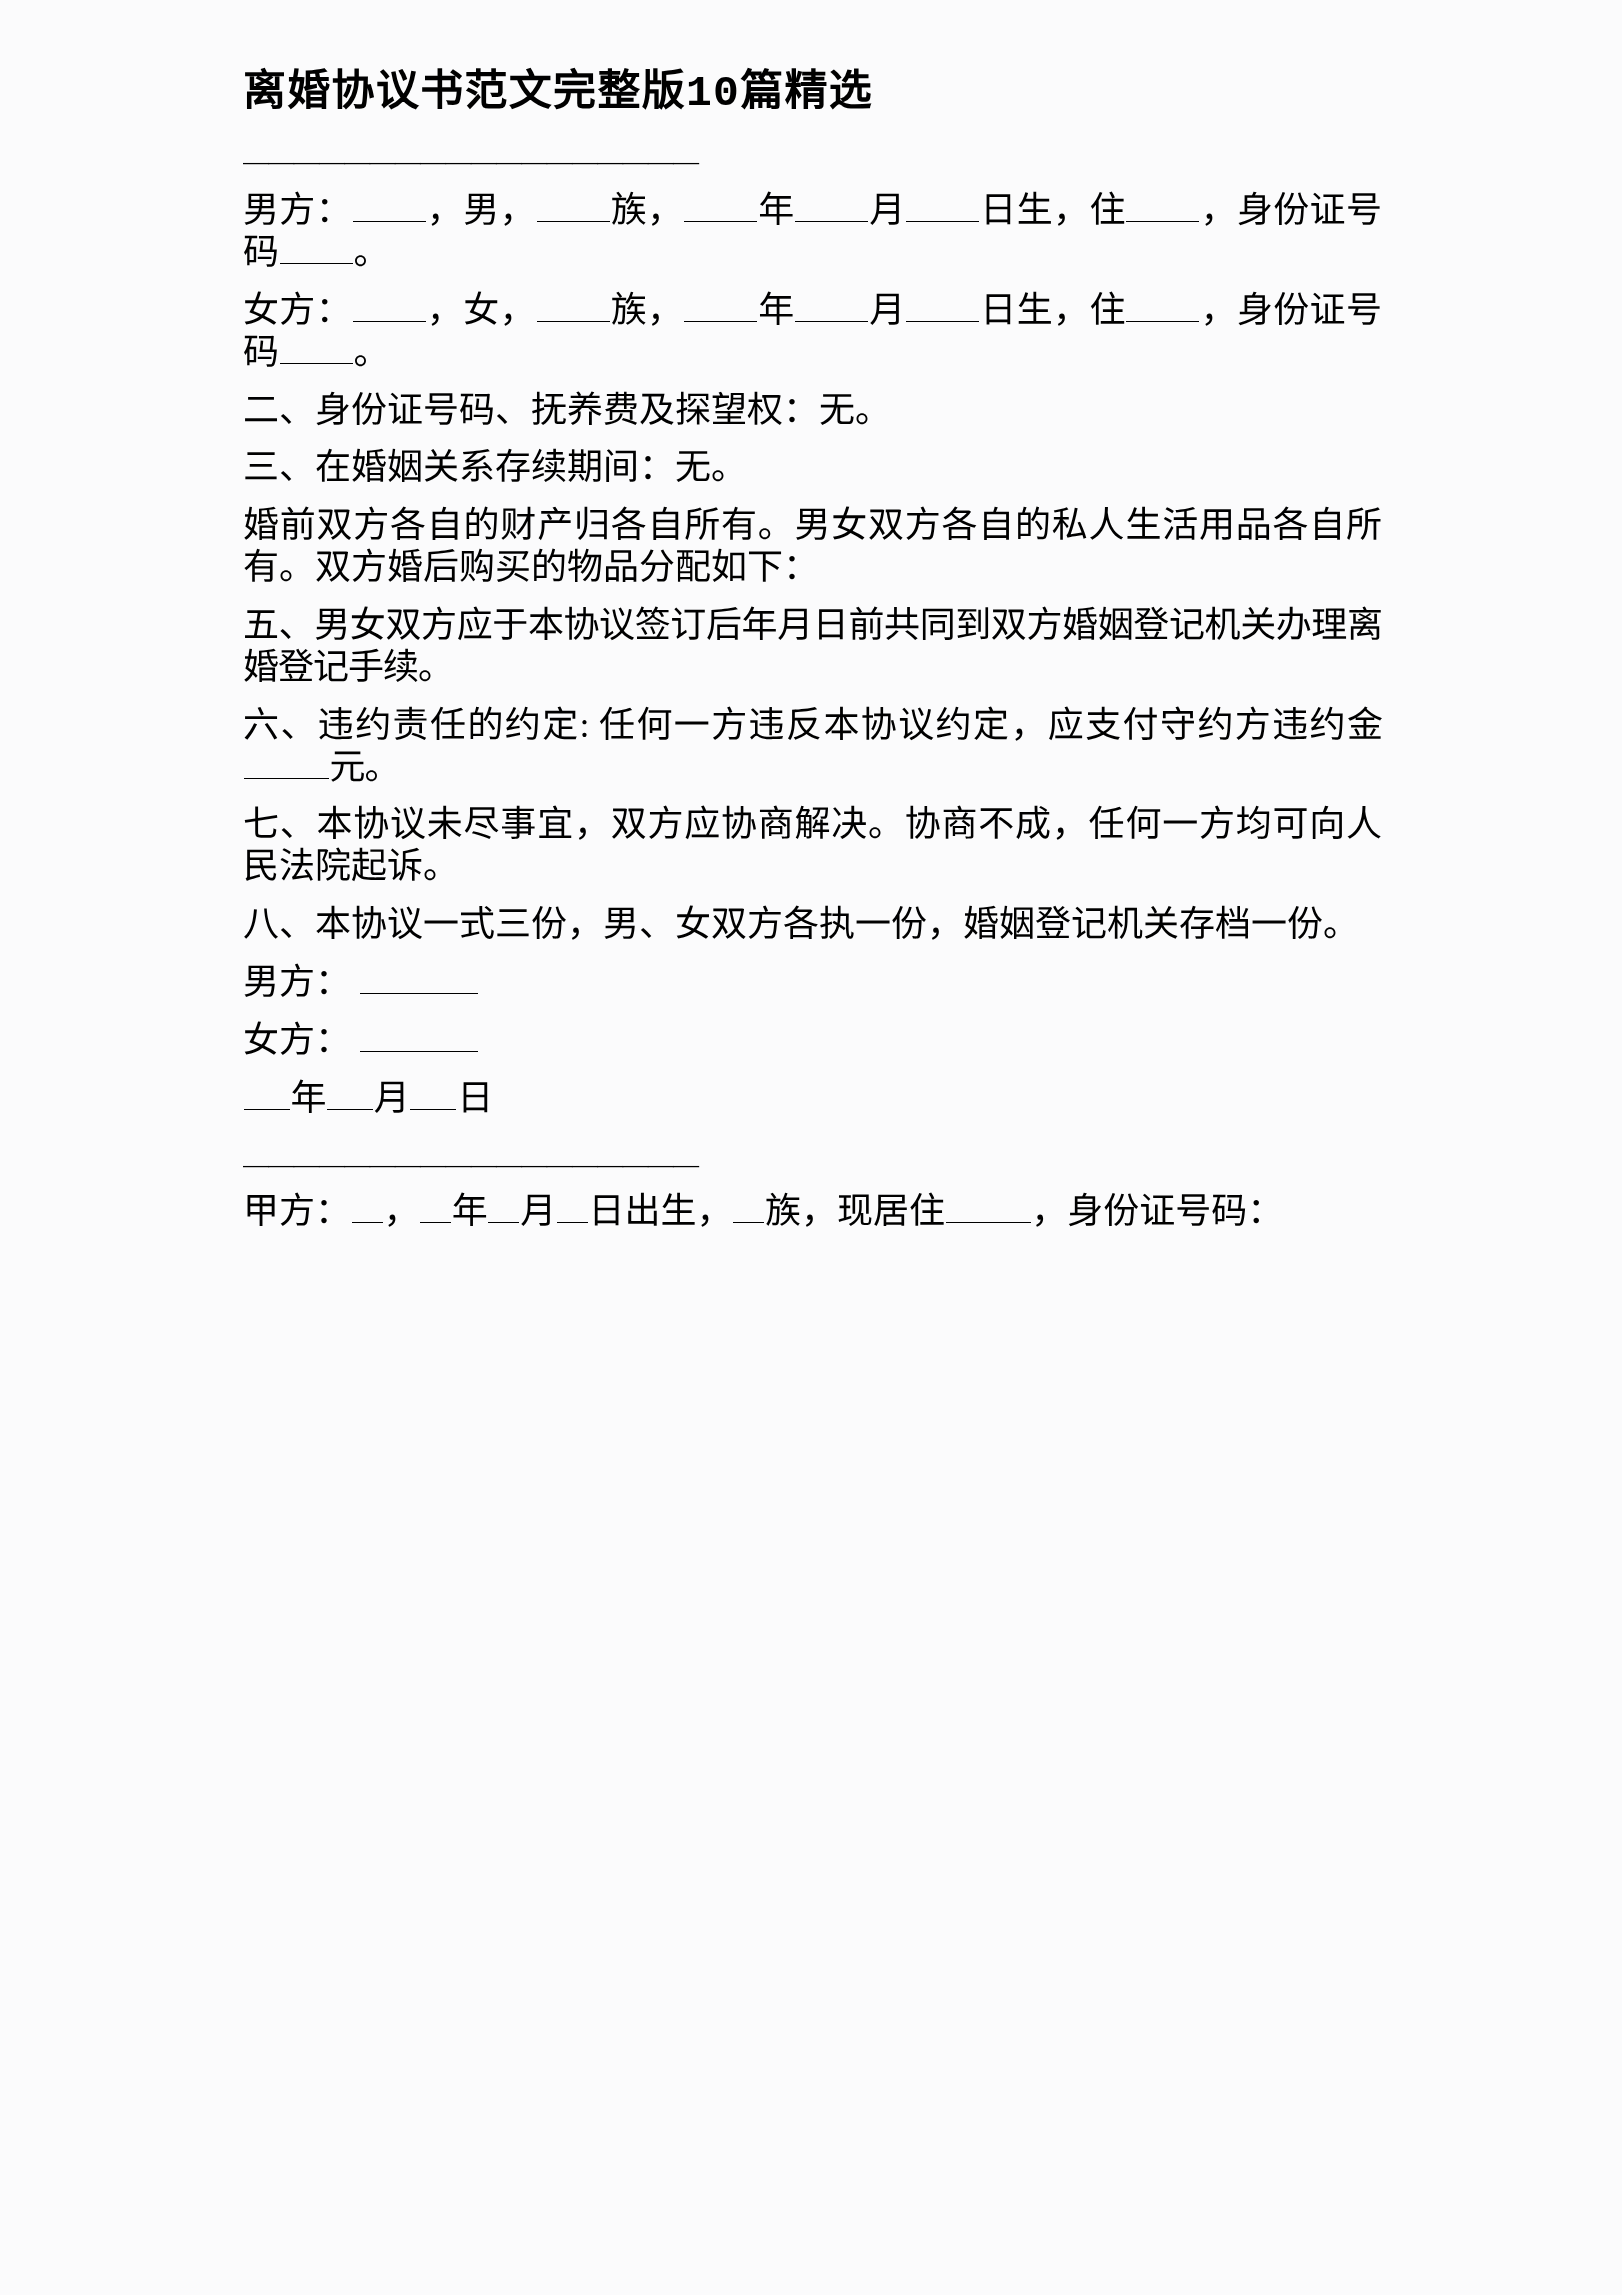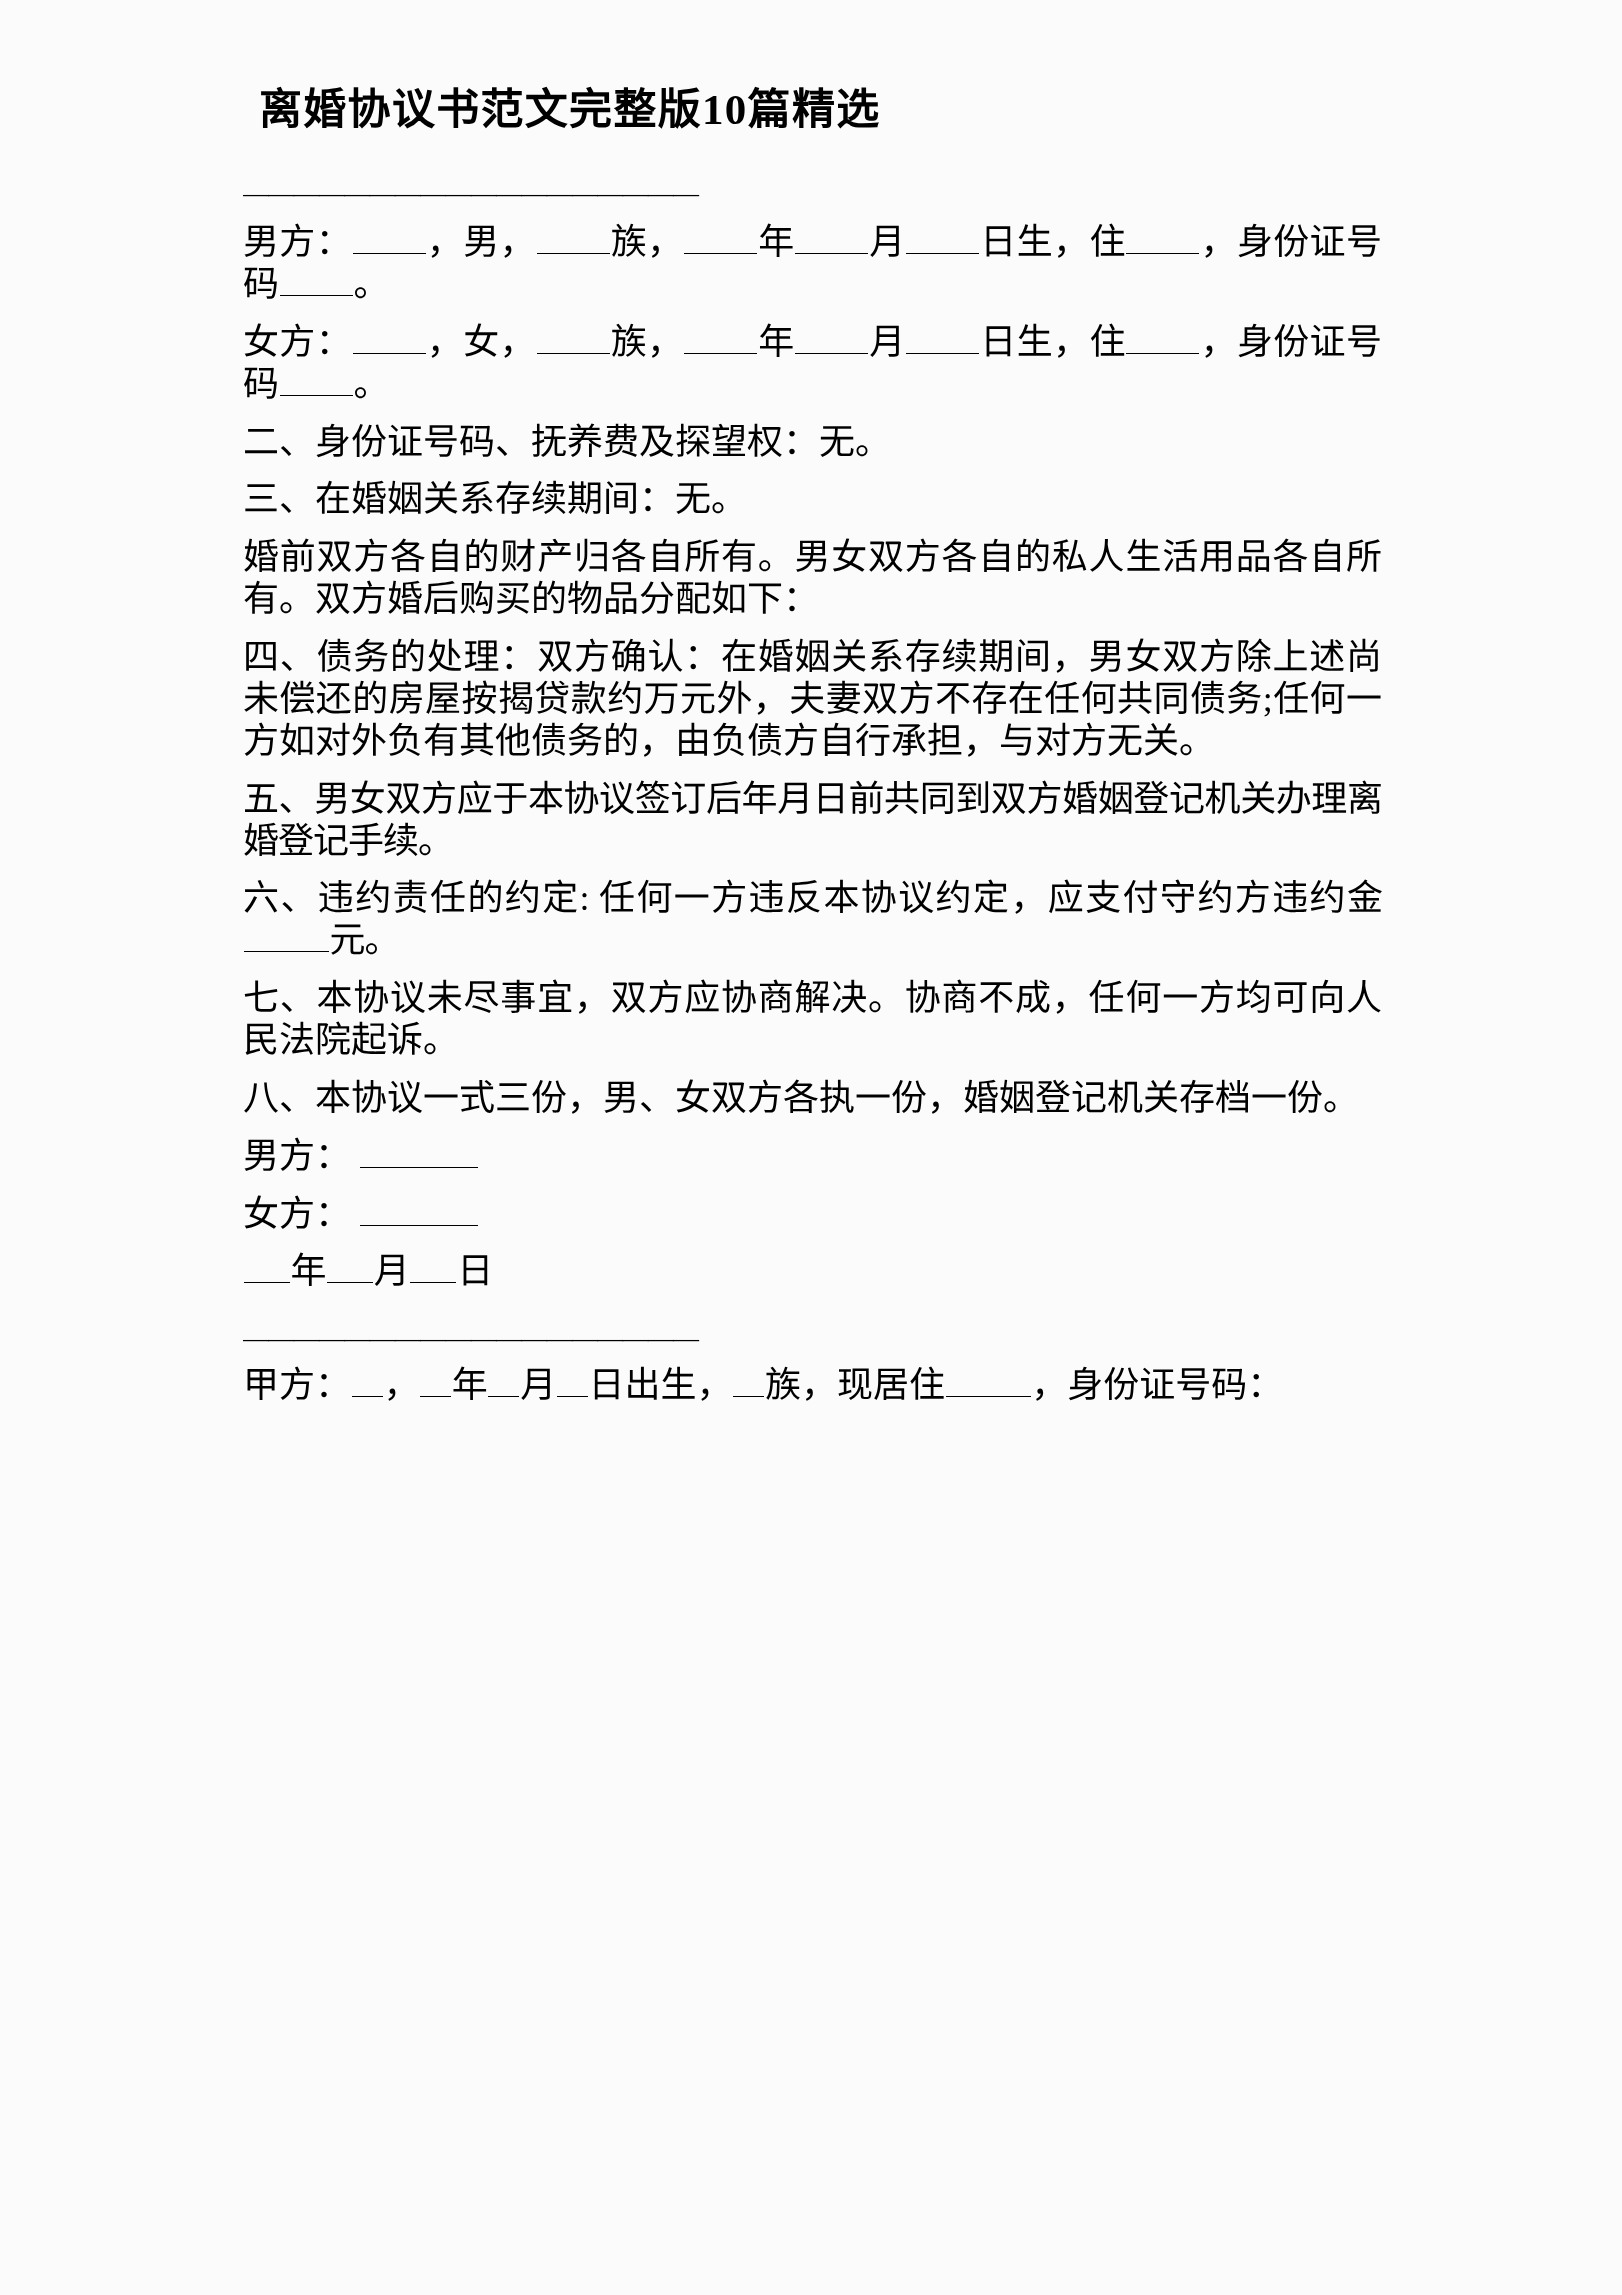--- a/index.html
+++ b/index.html
@@ -27,24 +27,25 @@
     position: absolute;
     left: 243px;
     top: 0;
     width: 1139px;
   }
   .doc-title {
     font-size: 43px;
     font-weight: bold;
     line-height: 1.2;
     letter-spacing: 1.3px;
-    margin: 16px;
+    margin: 0;
     padding-top: 68px;
     padding-bottom: 0;
     white-space: nowrap;
+    font-family: Liberation Mono, monospace;
   }
   .divider {
     font-size: 26px;
     line-height: 1.0;
     letter-spacing: -0.7px;
     margin: 0;
     padding-top: 29px;
     padding-bottom: 6.5px;
     white-space: nowrap;
     overflow: hidden;
@@ -99,21 +100,20 @@
     </p>
 
 
 
     <p class="para">二、身份证号码、抚养费及探望权：无。</p>
 
     <p class="para">三、在婚姻关系存续期间：无。</p>
 
     <p class="para">婚前双方各自的财产归各自所有。男女双方各自的私人生活用品各自所有。双方婚后购买的物品分配如下：</p>
 
-    <p class="para">四、债务的处理：双方确认：在婚姻关系存续期间，男女双方除上述尚未偿还的房屋按揭贷款约万元外，夫妻双方不存在任何共同债务;任何一方如对外负有其他债务的，由负债方自行承担，与对方无关。</p>
 
     <p class="para tight">五、男女双方应于本协议签订后年月日前共同到双方婚姻登记机关办理离婚登记手续。</p>
 
     <p class="para tight">
       <span>六、违约责任的约定: 任何一方违反本协议约定，应支付守约方违约金</span><span class="blank b-lg"></span><span>元。</span>
     </p>
 
     <p class="para">七、本协议未尽事宜，双方应协商解决。协商不成，任何一方均可向人民法院起诉。</p>
 
     <p class="para">八、本协议一式三份，男、女双方各执一份，婚姻登记机关存档一份。</p>

